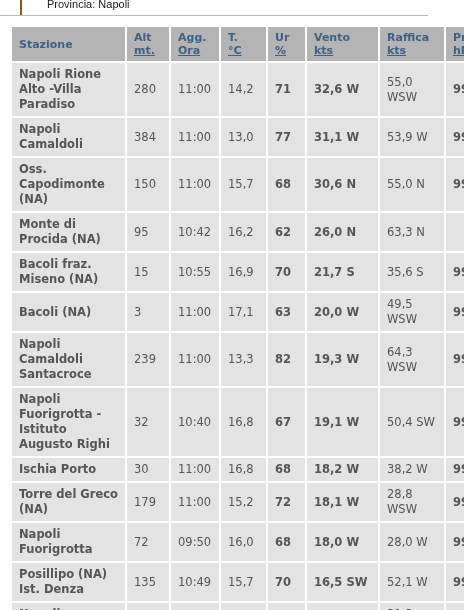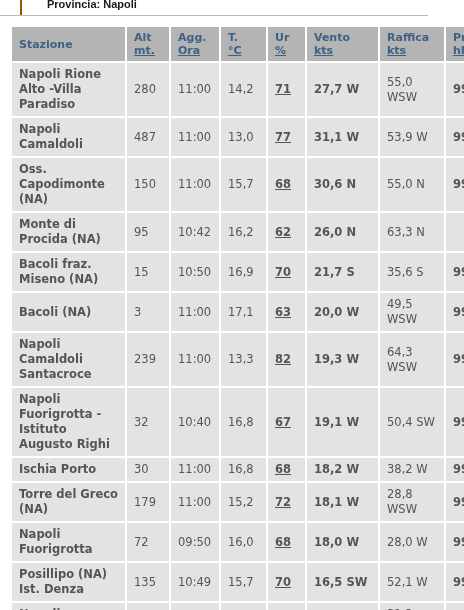--- a/index.html
+++ b/index.html
@@ -17,21 +17,20 @@
 
   
   .topbar {
     position: absolute;
     left: 0; top: 0;
     width: 428px;
     height: 16px;
     display: flex;
     align-items: center;
     overflow: hidden;
-    font-weight: bold;
   }
   .crest {
     position: absolute;
     left: 20px;
     top: -4px;
     width: 16px;
     height: 18px;
   }
   .crest-shape {
     width: 16px;
@@ -103,21 +102,21 @@
     font-size: 11.5px;
   }
   td.c-station {
     color: #1f4e79;
     font-weight: bold;
     font-size: 11.5px;
     line-height: 15.5px;
   }
   td.c-alt, td.c-time { color: #6a6a6a; }
   td.c-temp { color: #1f7a1f; font-weight: normal; }
-  td.c-hum  { color: #e79a3c; font-weight: bold; text-decoration: underline; }
+  td.c-hum  { color: #e79a3c; font-weight: bold; }
   td.c-wind {
     background: #c3c3f8;
     color: #1a1a6e;
     font-weight: bold;
   }
   td.c-gust { color: #1a1a6e; font-weight: normal; }
   td.c-pres { color: #e8797f; font-weight: bold; }
 
   
   col.w-station { width: 113px; }
@@ -187,27 +186,27 @@
         </th>
       </tr>
     </thead>
     <tbody id="tbody">
         <tr>
           <td class="c-station">Napoli Rione Alto -Villa Paradiso</td>
           <td class="c-alt">280</td>
           <td class="c-time">11:00</td>
           <td class="c-temp">14,2</td>
           <td class="c-hum">71</td>
-          <td class="c-wind">27,7 W</td>
+          <td class="c-wind">32,6 W</td>
           <td class="c-gust">55,0 WSW</td>
           <td class="c-pres">99</td>
         </tr>
         <tr>
           <td class="c-station">Napoli Camaldoli</td>
-          <td class="c-alt">487</td>
+          <td class="c-alt">384</td>
           <td class="c-time">11:00</td>
           <td class="c-temp">13,0</td>
           <td class="c-hum">77</td>
           <td class="c-wind">31,1 W</td>
           <td class="c-gust">53,9 W</td>
           <td class="c-pres">99</td>
         </tr>
         <tr>
           <td class="c-station">Oss. Capodimonte (NA)</td>
           <td class="c-alt">150</td>
@@ -224,21 +223,21 @@
           <td class="c-time">10:42</td>
           <td class="c-temp">16,2</td>
           <td class="c-hum">62</td>
           <td class="c-wind">26,0 N</td>
           <td class="c-gust">63,3 N</td>
           <td class="c-pres"></td>
         </tr>
         <tr>
           <td class="c-station">Bacoli fraz. Miseno (NA)</td>
           <td class="c-alt">15</td>
-          <td class="c-time">10:50</td>
+          <td class="c-time">10:55</td>
           <td class="c-temp">16,9</td>
           <td class="c-hum">70</td>
           <td class="c-wind">21,7 S</td>
           <td class="c-gust">35,6 S</td>
           <td class="c-pres">99</td>
         </tr>
         <tr>
           <td class="c-station">Bacoli (NA)</td>
           <td class="c-alt">3</td>
           <td class="c-time">11:00</td>

